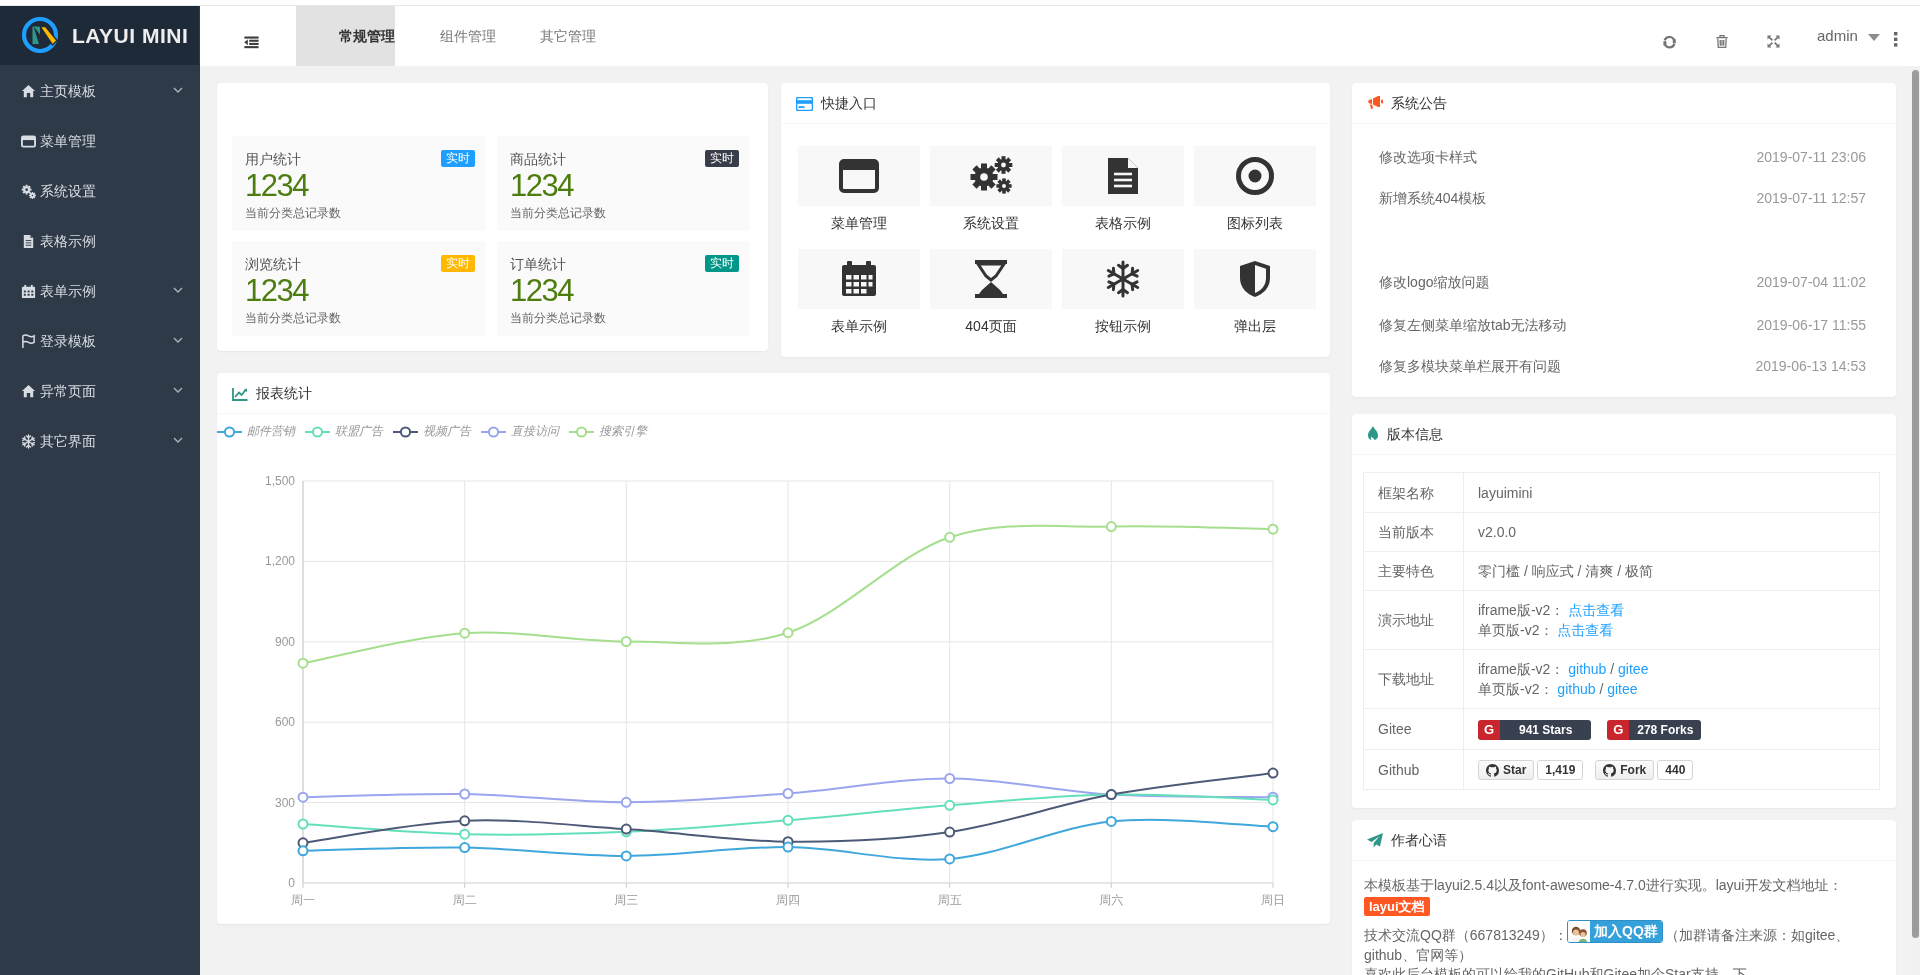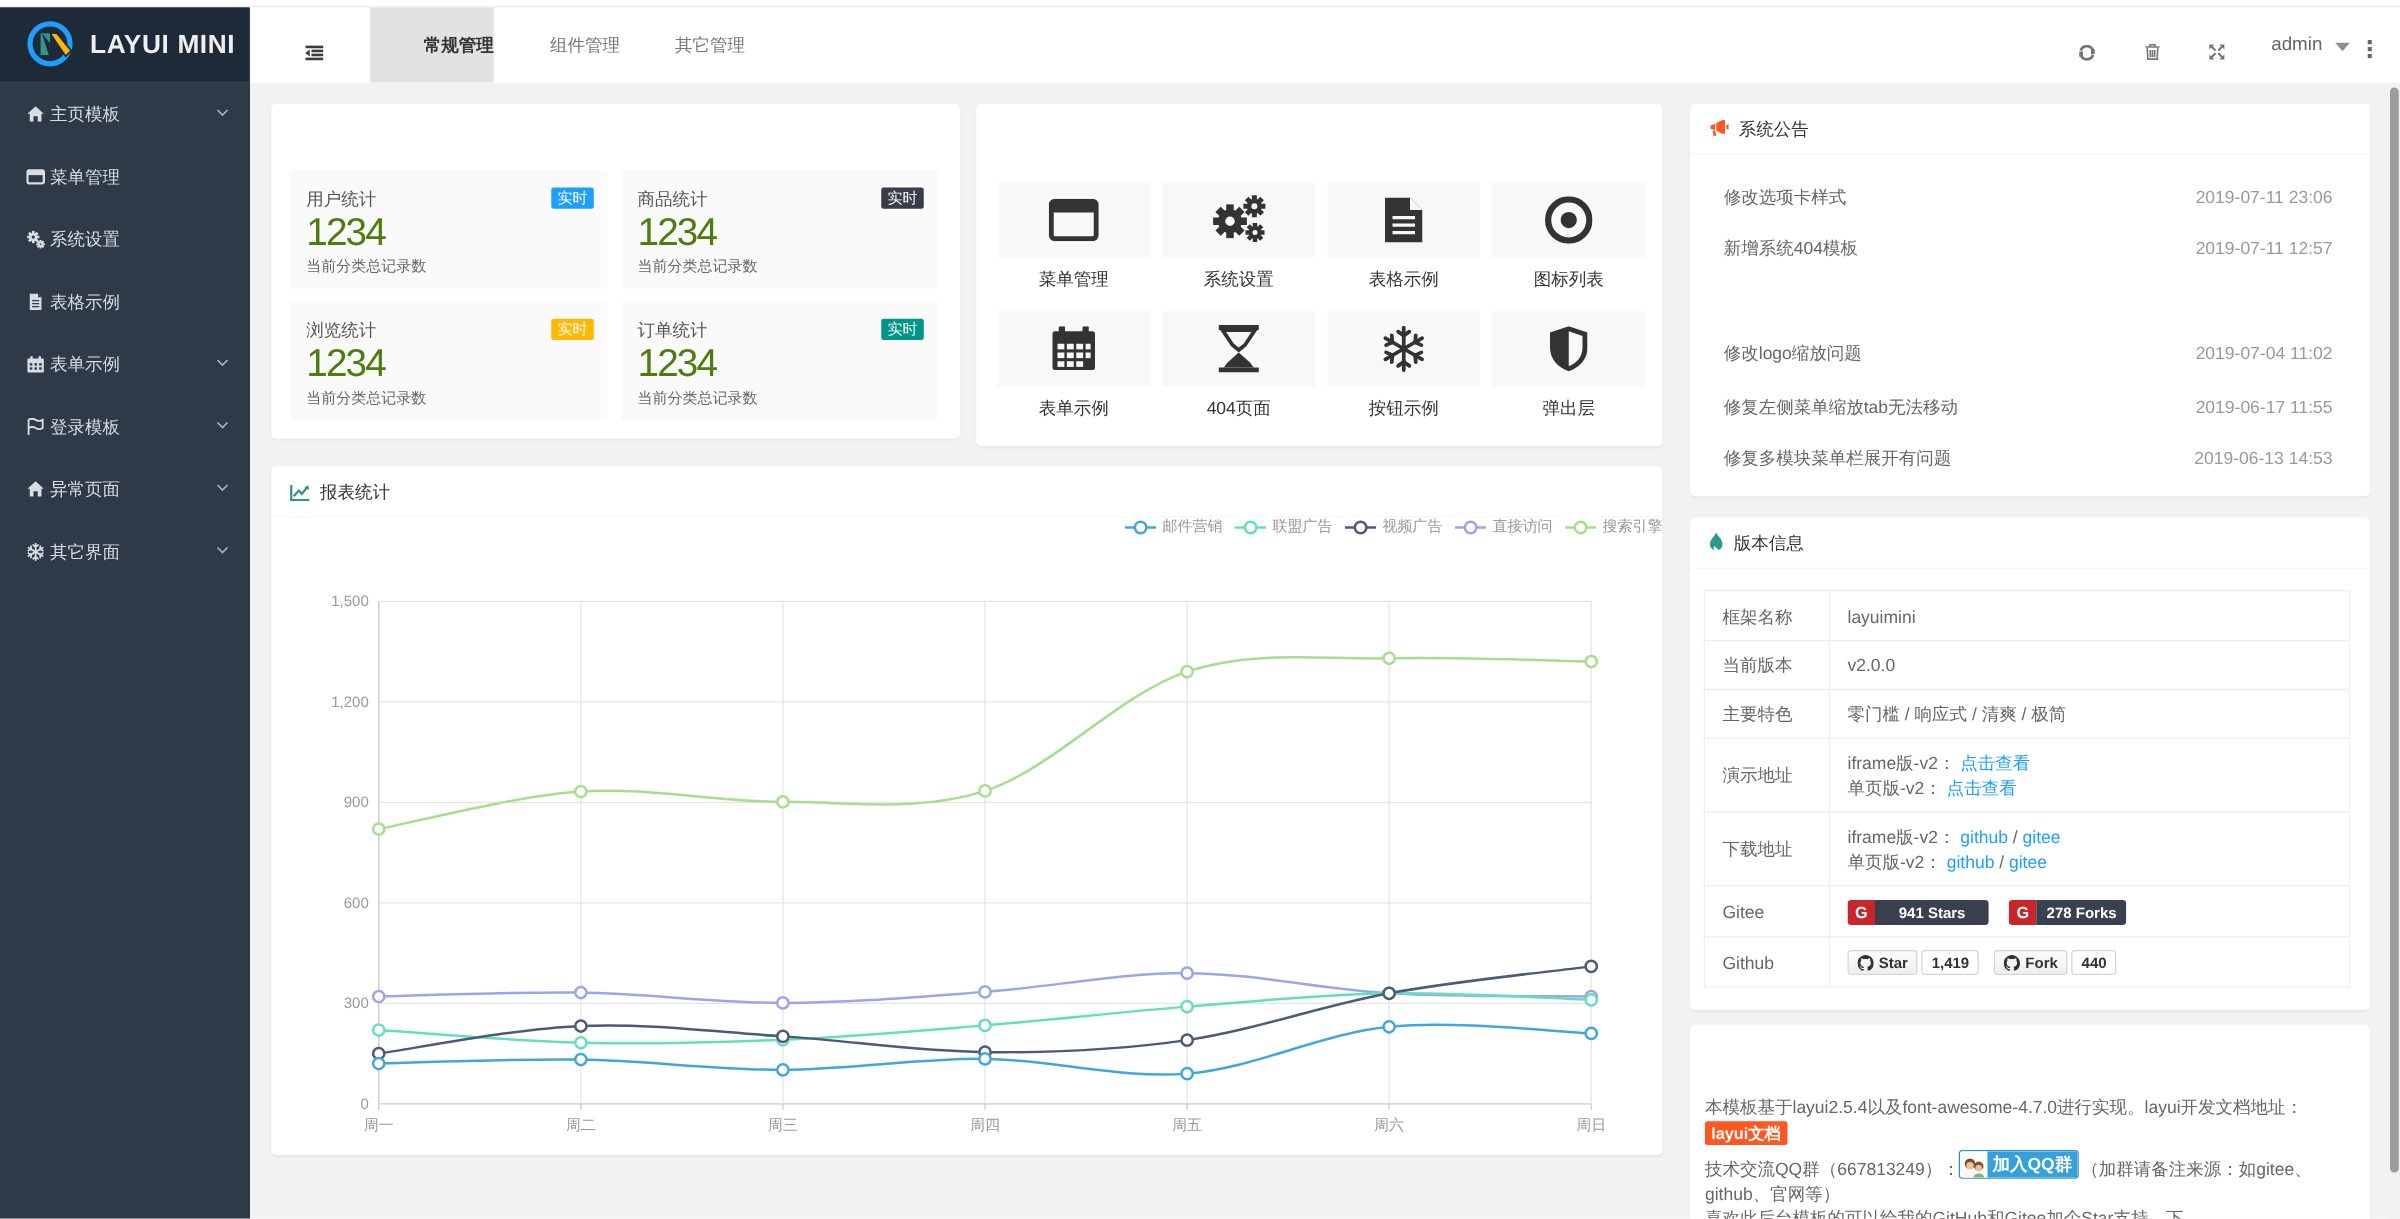--- a/index.html
+++ b/index.html
@@ -257,20 +257,25 @@
  </div>
  <div class="stat" style="left:280px;top:158px;width:253px;height:95px;">
    <div class="t1">订单统计</div>
         <div class="num">1234</div>
         <div class="t2">当前分类总记录数</div>
    <div class="badge" style="background:#009688;">实时</div>
  </div>
 </div>
 
 <div class="card" style="left:781px;top:83px;width:549px;height:274px;">
+ <div class="card-head"><svg width="17" height="14" viewBox="0 0 17 14">
+          <rect x="0.5" y="0.5" width="16" height="13" rx="2" fill="none" stroke="#1E9FFF" stroke-width="1.6"></rect>
+          <rect x="0.5" y="3.2" width="16" height="3.6" fill="#1E9FFF"></rect>
+          <rect x="2.5" y="9.2" width="6" height="1.8" fill="#1E9FFF"></rect>
+        </svg>快捷入口</div>
  <div class="tile" style="left:17px;top:63px;">
         <div class="tbg">
           <svg width="40" height="34" viewBox="0 0 40 34">
             <rect x="2" y="2" width="36" height="30" rx="3" fill="none" stroke="#333" stroke-width="4"></rect>
             <rect x="2" y="2" width="36" height="9" rx="3" fill="#333"></rect>
           </svg>
         </div>
         <div class="tlb">菜单管理</div>
       </div>
  <div class="tile" style="left:149px;top:63px;">
@@ -403,21 +408,21 @@
         <div class="tlb">按钮示例</div>
       </div>
 </div>
 
 <div class="card" style="left:217px;top:373px;width:1113px;height:551px;">
  <div class="card-head"><svg width="16" height="14" viewBox="0 0 16 14">
           <path d="M1 1 L1 13 L15.5 13" fill="none" stroke="#2F9688" stroke-width="1.8"></path>
           <path d="M3 10 L7 5.5 L9.5 8 L14 2.5" fill="none" stroke="#2F9688" stroke-width="1.8"></path>
           <path d="M14.8 1.2 L15.2 5 L11.5 3.2 Z" fill="#2F9688"></path>
         </svg>报表统计</div>
- <div style="position:absolute;left:0;top:40px;width:1113px;text-align:right;">
+ <div style="position:absolute;left:0;top:50px;width:1113px;text-align:left;font-style:italic;">
   <div style="display:inline-flex;gap:10px;align-items:center;font-size:12px;color:#999;">
    <span style="display:inline-flex;align-items:center;">
             <svg width="25" height="12">
               <line x1="0" y1="6" x2="25" y2="6" stroke="#3fa7dc" stroke-width="2"></line>
               <circle cx="12.5" cy="6" r="4.6" fill="#fff" stroke="#3fa7dc" stroke-width="2"></circle>
             </svg>
             <span style="margin-left:5px;">邮件营销</span>
           </span>
    <span style="display:inline-flex;align-items:center;">
             <svg width="25" height="12">
@@ -592,20 +597,23 @@
    <span class="ghb" style="margin-left:8px;"><svg width="13" height="13" viewBox="0 0 16 16" style="margin-right:4px;">
                   <path fill="#333" d="M8 0C3.58 0 0 3.58 0 8c0 3.54 2.29 6.53 5.47 7.59.4.07.55-.17.55-.38 0-.19-.01-.82-.01-1.49-2.01.37-2.53-.49-2.69-.94-.09-.23-.48-.94-.82-1.13-.28-.15-.68-.52-.01-.53.63-.01 1.08.58 1.23.82.72 1.21 1.87.87 2.33.66.07-.52.28-.87.51-1.07-1.78-.2-3.64-.89-3.64-3.95 0-.87.31-1.59.82-2.15-.08-.2-.36-1.02.08-2.12 0 0 .67-.21 2.2.82.64-.18 1.32-.27 2-.27.68 0 1.36.09 2 .27 1.53-1.04 2.2-.82 2.2-.82.44 1.1.16 1.92.08 2.12.51.56.82 1.27.82 2.15 0 3.07-1.87 3.75-3.65 3.95.29.25.54.73.54 1.48 0 1.07-.01 1.93-.01 2.2 0 .21.15.46.55.38A8.01 8.01 0 0016 8c0-4.42-3.58-8-8-8z"></path>
                 </svg>Fork</span><span class="ghc">440</span>
   </td>
           </tr>
  </tbody>
       </table>
 </div>
 
 <div class="card" style="left:1352px;top:820px;width:544px;height:200px;">
+ <div class="card-head"><svg width="16" height="15" viewBox="0 0 16 15">
+          <path d="M16 0 L0 6.6 L4.6 9 L12.5 3.2 L6.6 10 L6.6 14.5 L9.2 11.4 L13 13.4 Z" fill="#2F9688"></path>
+        </svg>作者心语</div>
  <div style="position:absolute;left:12px;top:55px;width:520px;font-size:14px;color:#666;line-height:21px;">本模板基于layui2.5.4以及font-awesome-4.7.0进行实现。layui开发文档地址：</div>
  <div style="position:absolute;left:12px;top:77px;height:19px;line-height:19px;background:#FF5722;color:#fff;font-size:13px;font-weight:bold;padding:0 5px;border-radius:2px;">layui文档</div>
  <div style="position:absolute;left:12px;top:107px;font-size:14px;color:#666;">技术交流QQ群（667813249）：</div>
  <div style="position:absolute;left:215px;top:100px;display:inline-flex;height:23px;border:1px solid #2d91c8;border-radius:3px;overflow:hidden;">
    <span style="width:22px;height:23px;background:#fdfdfd;display:inline-flex;align-items:end;justify-content:center;">
           <svg width="20" height="19" viewBox="0 0 20 19">
             <circle cx="7" cy="6" r="4.2" fill="#7b4a2d"></circle>
             <circle cx="7" cy="7.5" r="3" fill="#e9c29c"></circle>
             <path d="M1.5 19 C1.5 14 4 12.5 7 12.5 C10 12.5 12.5 14 12.5 19 Z" fill="#f5f5f5"></path>
             <circle cx="14" cy="8" r="3.8" fill="#8a5232"></circle>

